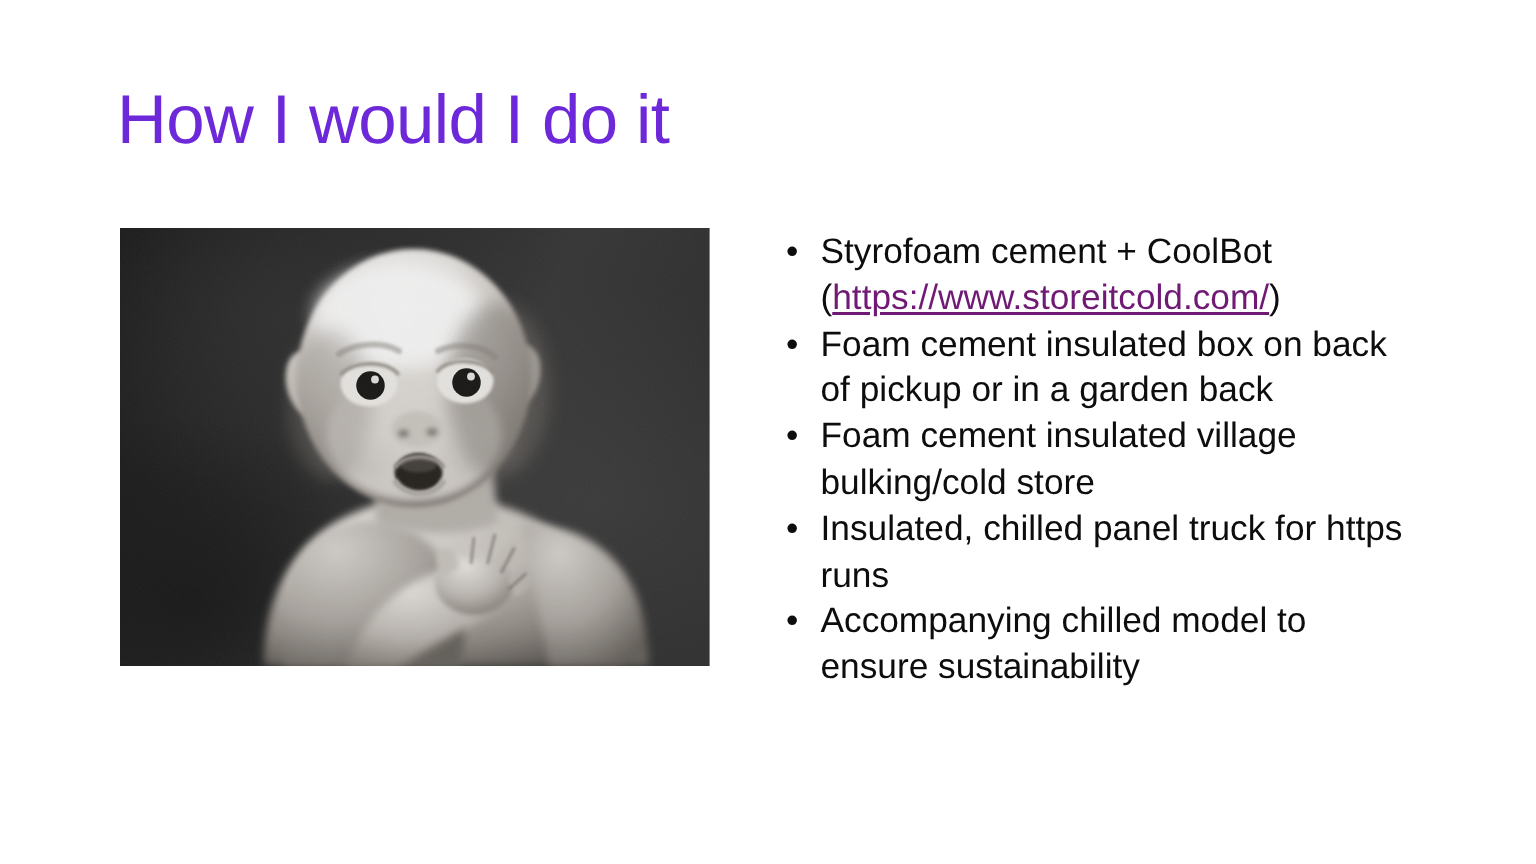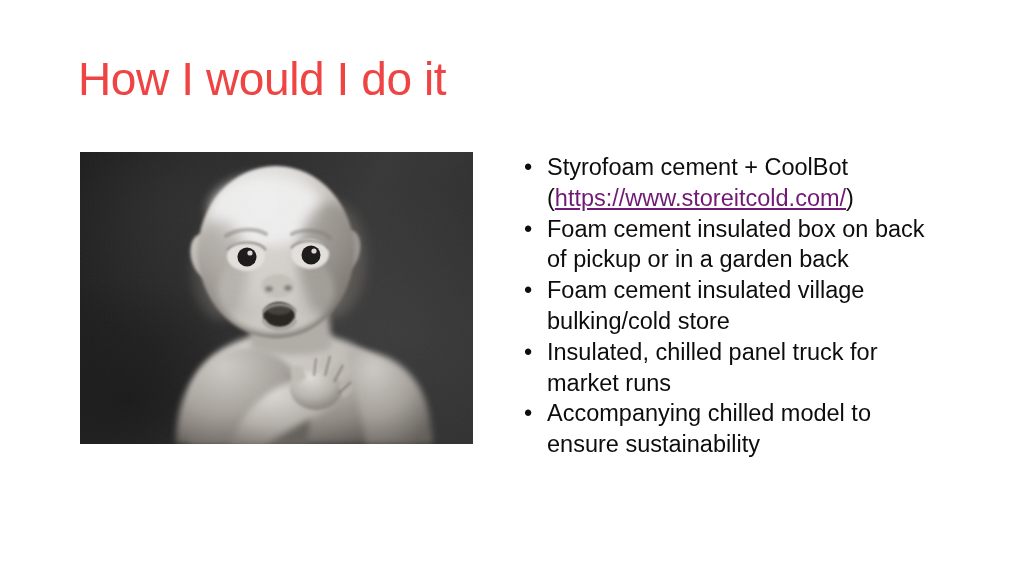--- a/index.html
+++ b/index.html
@@ -23,21 +23,21 @@
   
   #slide-title {
     position: absolute;
     left: 78px;
     top: 52px;
     width: 860px;
     font-family: "Liberation Sans", sans-serif;
     font-size: 46px;
     font-weight: 400;
     line-height: 54px;
-    color: #ef4444;
+    color: #6d28d9;
     letter-spacing: -0.4px;
     white-space: nowrap;
   }
 
   
   #photo-frame {
     position: absolute;
     left: 80px;
     top: 152px;
     width: 393px;
@@ -289,21 +289,21 @@
       <span class="bullet-text">Foam cement insulated box on back of pickup or in a garden back</span>
     </div>
 
     <div class="bullet-item">
       <span class="bullet-marker">•</span>
       <span class="bullet-text">Foam cement insulated village bulking/cold store</span>
     </div>
 
     <div class="bullet-item">
       <span class="bullet-marker">•</span>
-      <span class="bullet-text">Insulated, chilled panel truck for market runs</span>
+      <span class="bullet-text">Insulated, chilled panel truck for https runs</span>
     </div>
 
     <div class="bullet-item">
       <span class="bullet-marker">•</span>
       <span class="bullet-text">Accompanying chilled model to ensure sustainability</span>
     </div>
 
   </div>
 </div>
 

